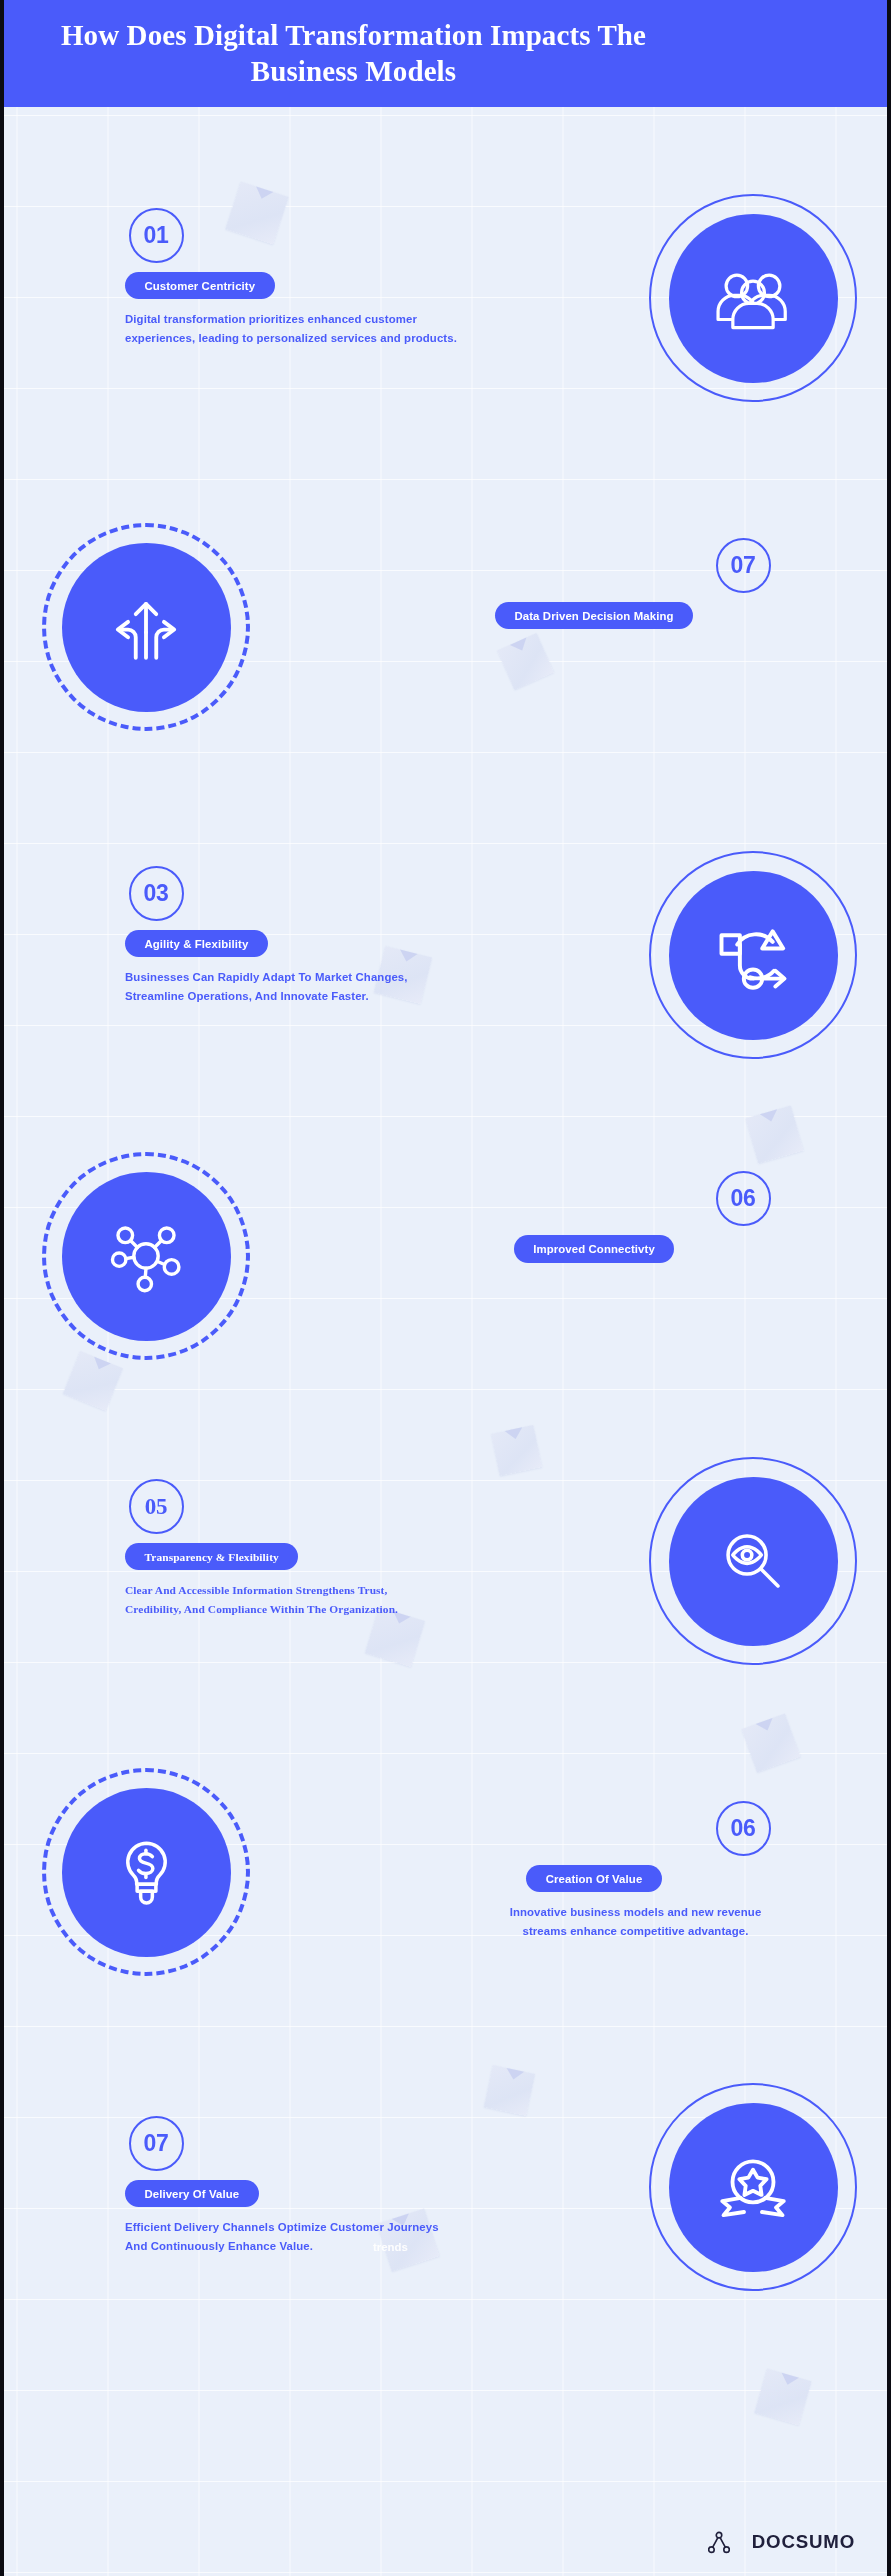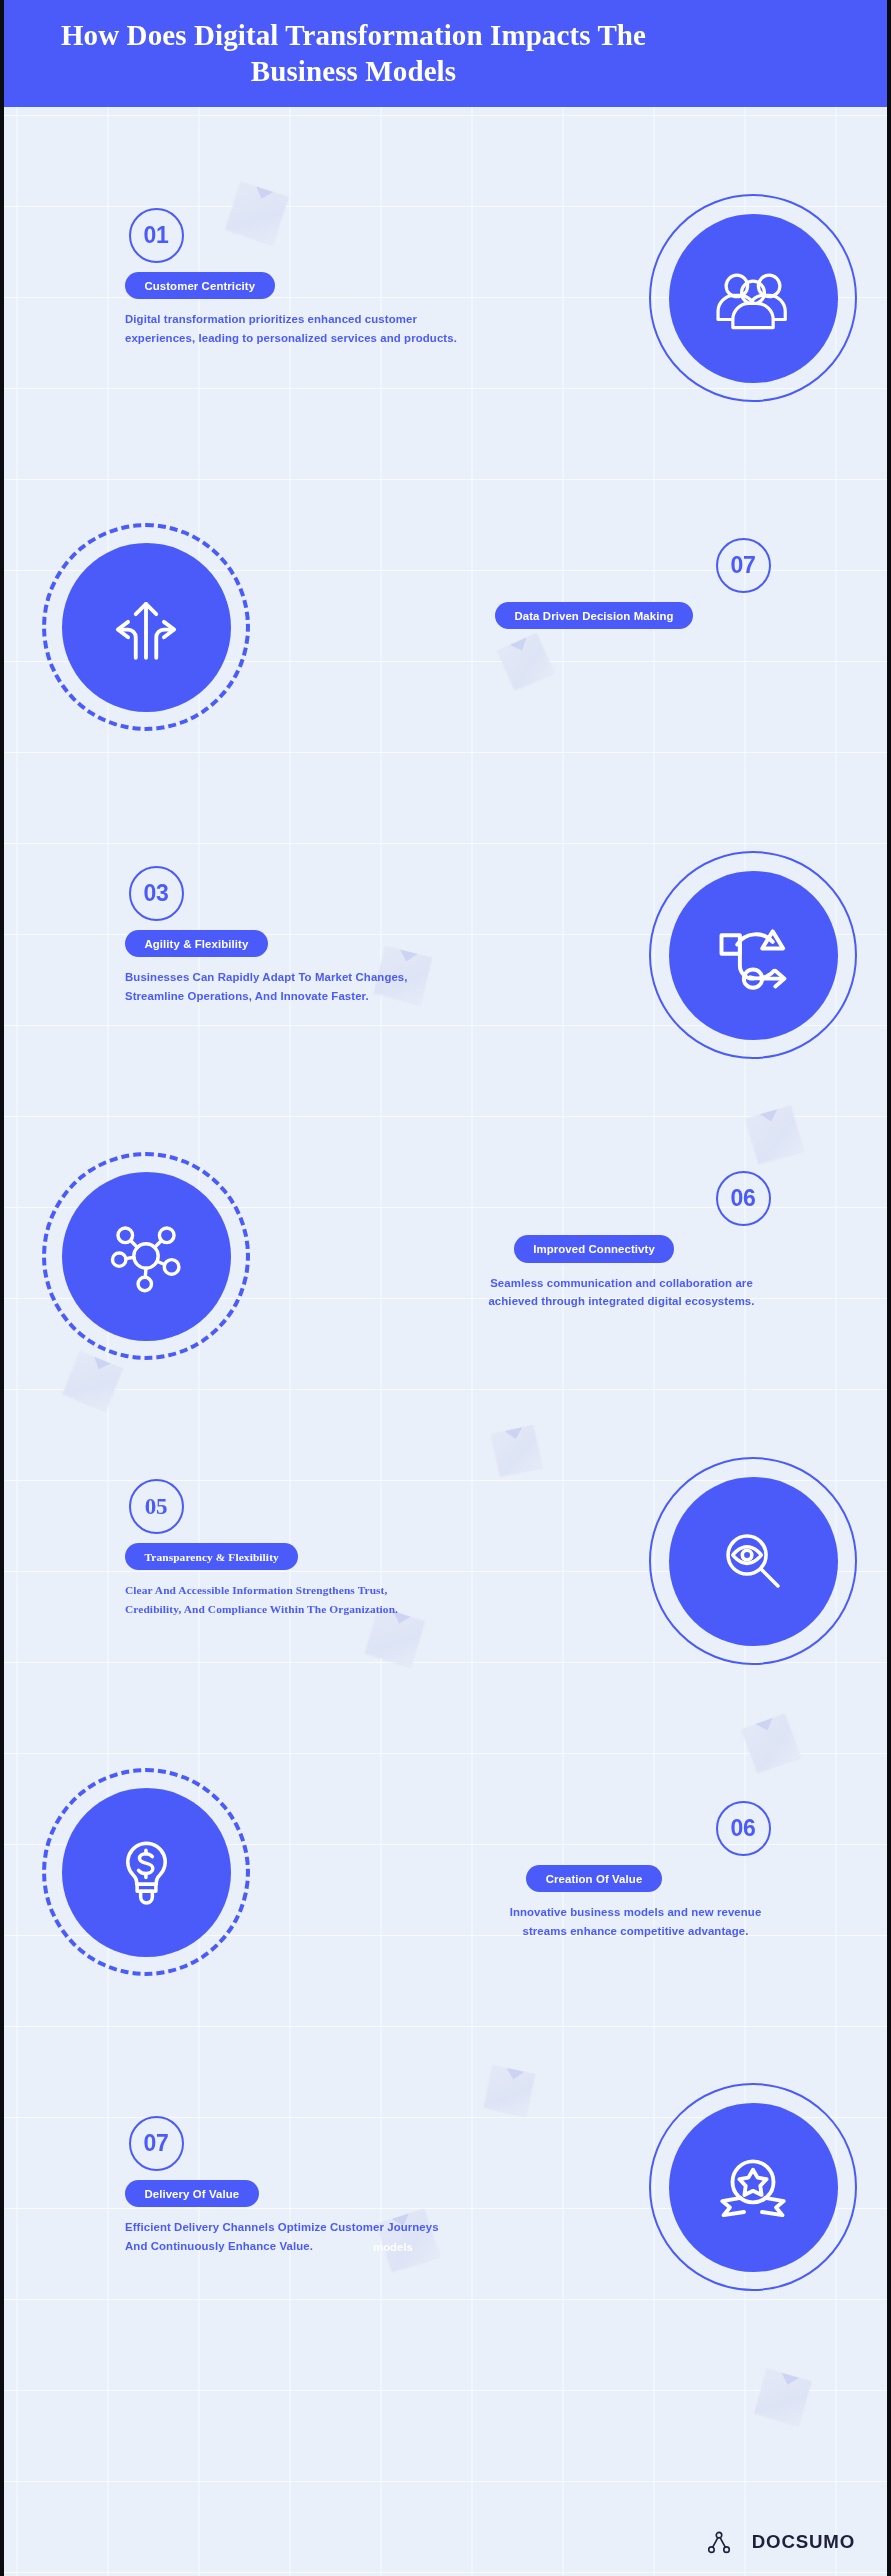--- a/index.html
+++ b/index.html
@@ -321,21 +321,20 @@
         </div>
       </div>
 
       <div class="textblock right" style="top:19.4px;">
         <div class="num-circle">
           <span>06</span>
         </div>
         <div class="pill">
           <span>Improved Connectivty</span>
         </div>
-        <p class="desc" style="max-width:305px; margin-left:auto;">Seamless communication and collaboration are achieved through integrated digital ecosystems.</p>
       </div>
     </div>
   </section>
 
   <section class="row" style="top:1457px; height:235px;">
     <div class="row-inner">
       <div class="textblock left" style="top:22px;font-family:Liberation Serif, serif;">
         <div class="num-circle">
           <span>05</span>
         </div>
@@ -386,21 +385,21 @@
       </div>
     </div>
   </section>
 
   <section class="row" style="top:2083px; height:235px;">
     <div class="row-inner">
       <div class="textblock left" style="top:33px;">
         <div class="num-circle">
           <span>07</span>
         </div>
-        <span class="ghost" style="left:248px; top:125px;">models</span>
+        <span class="ghost" style="left:248px; top:125px;">trends</span>
         <div class="pill" style="position:relative; z-index:4;">
           <span>Delivery Of Value</span>
         </div>
         <p class="desc" style="max-width:325px;">Efficient Delivery Channels Optimize Customer Journeys And Continuously Enhance Value.</p>
       </div>
 
       <div class="icon-wrap right" style="top:0px;">
         <div class="ring"></div>
         <div class="disc">
           <svg width="82" height="82" viewBox="0 0 64 64" fill="none" stroke="#ffffff" stroke-width="3" stroke-linecap="round" stroke-linejoin="round">

